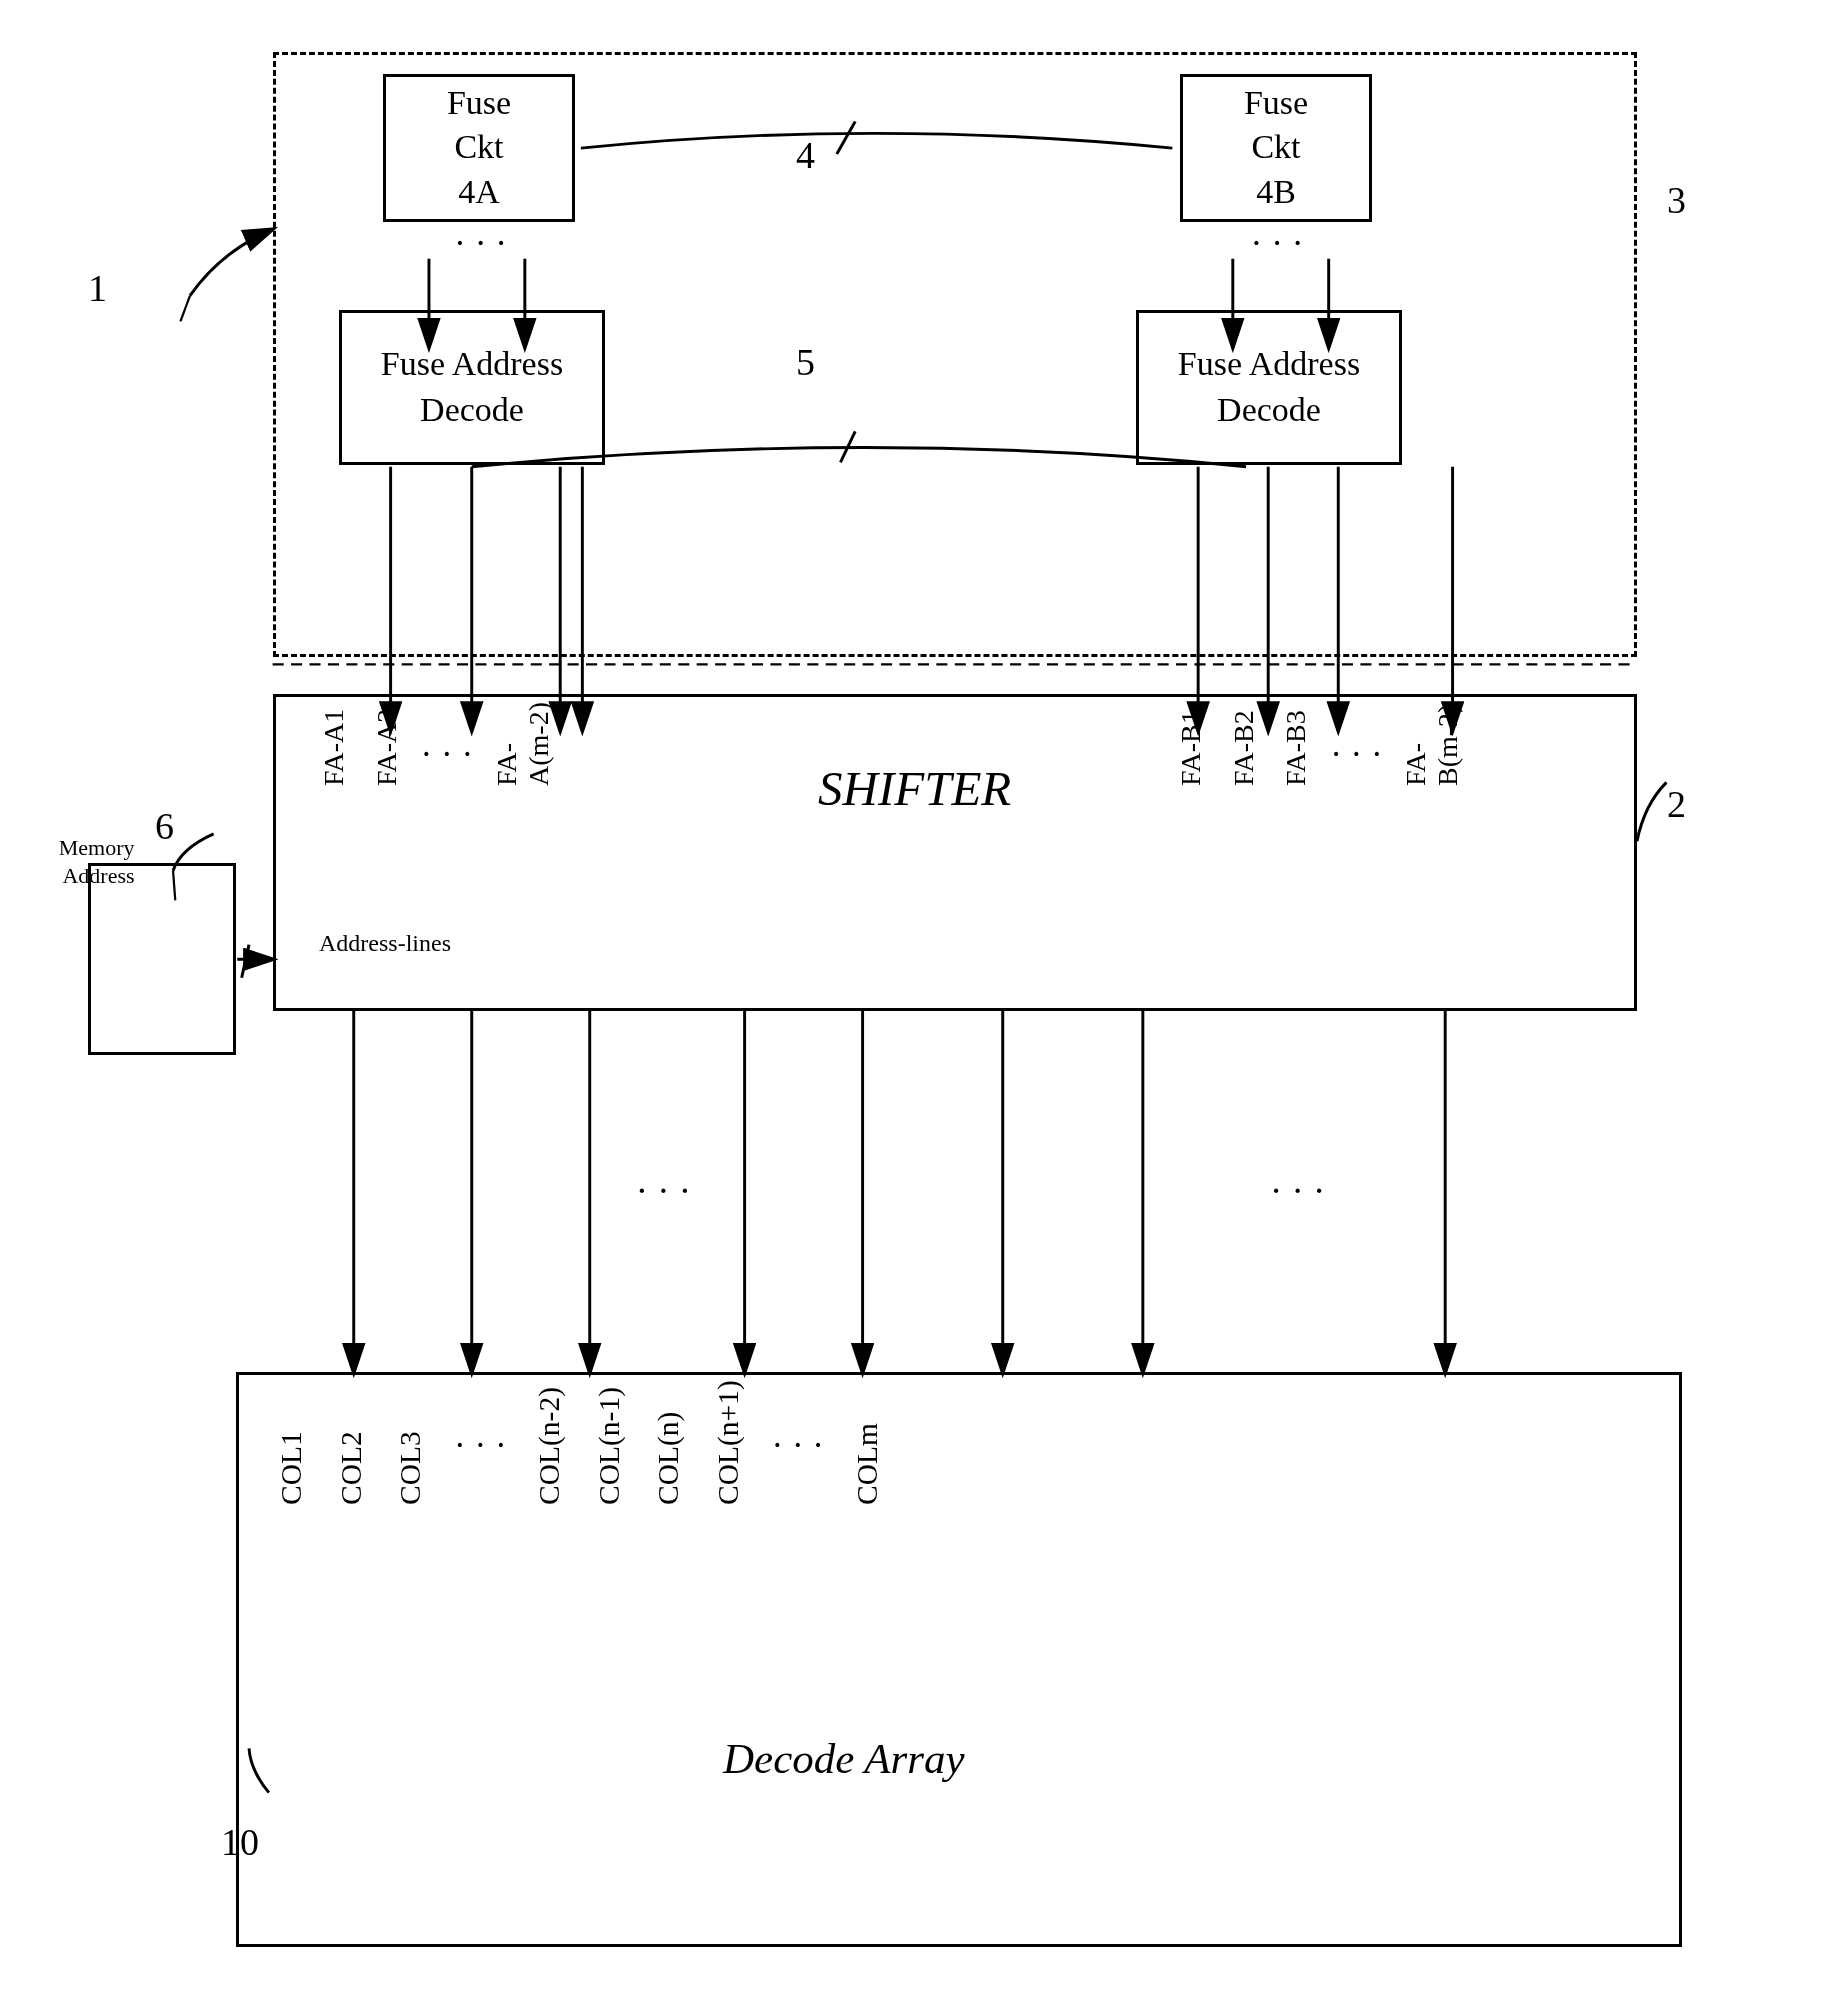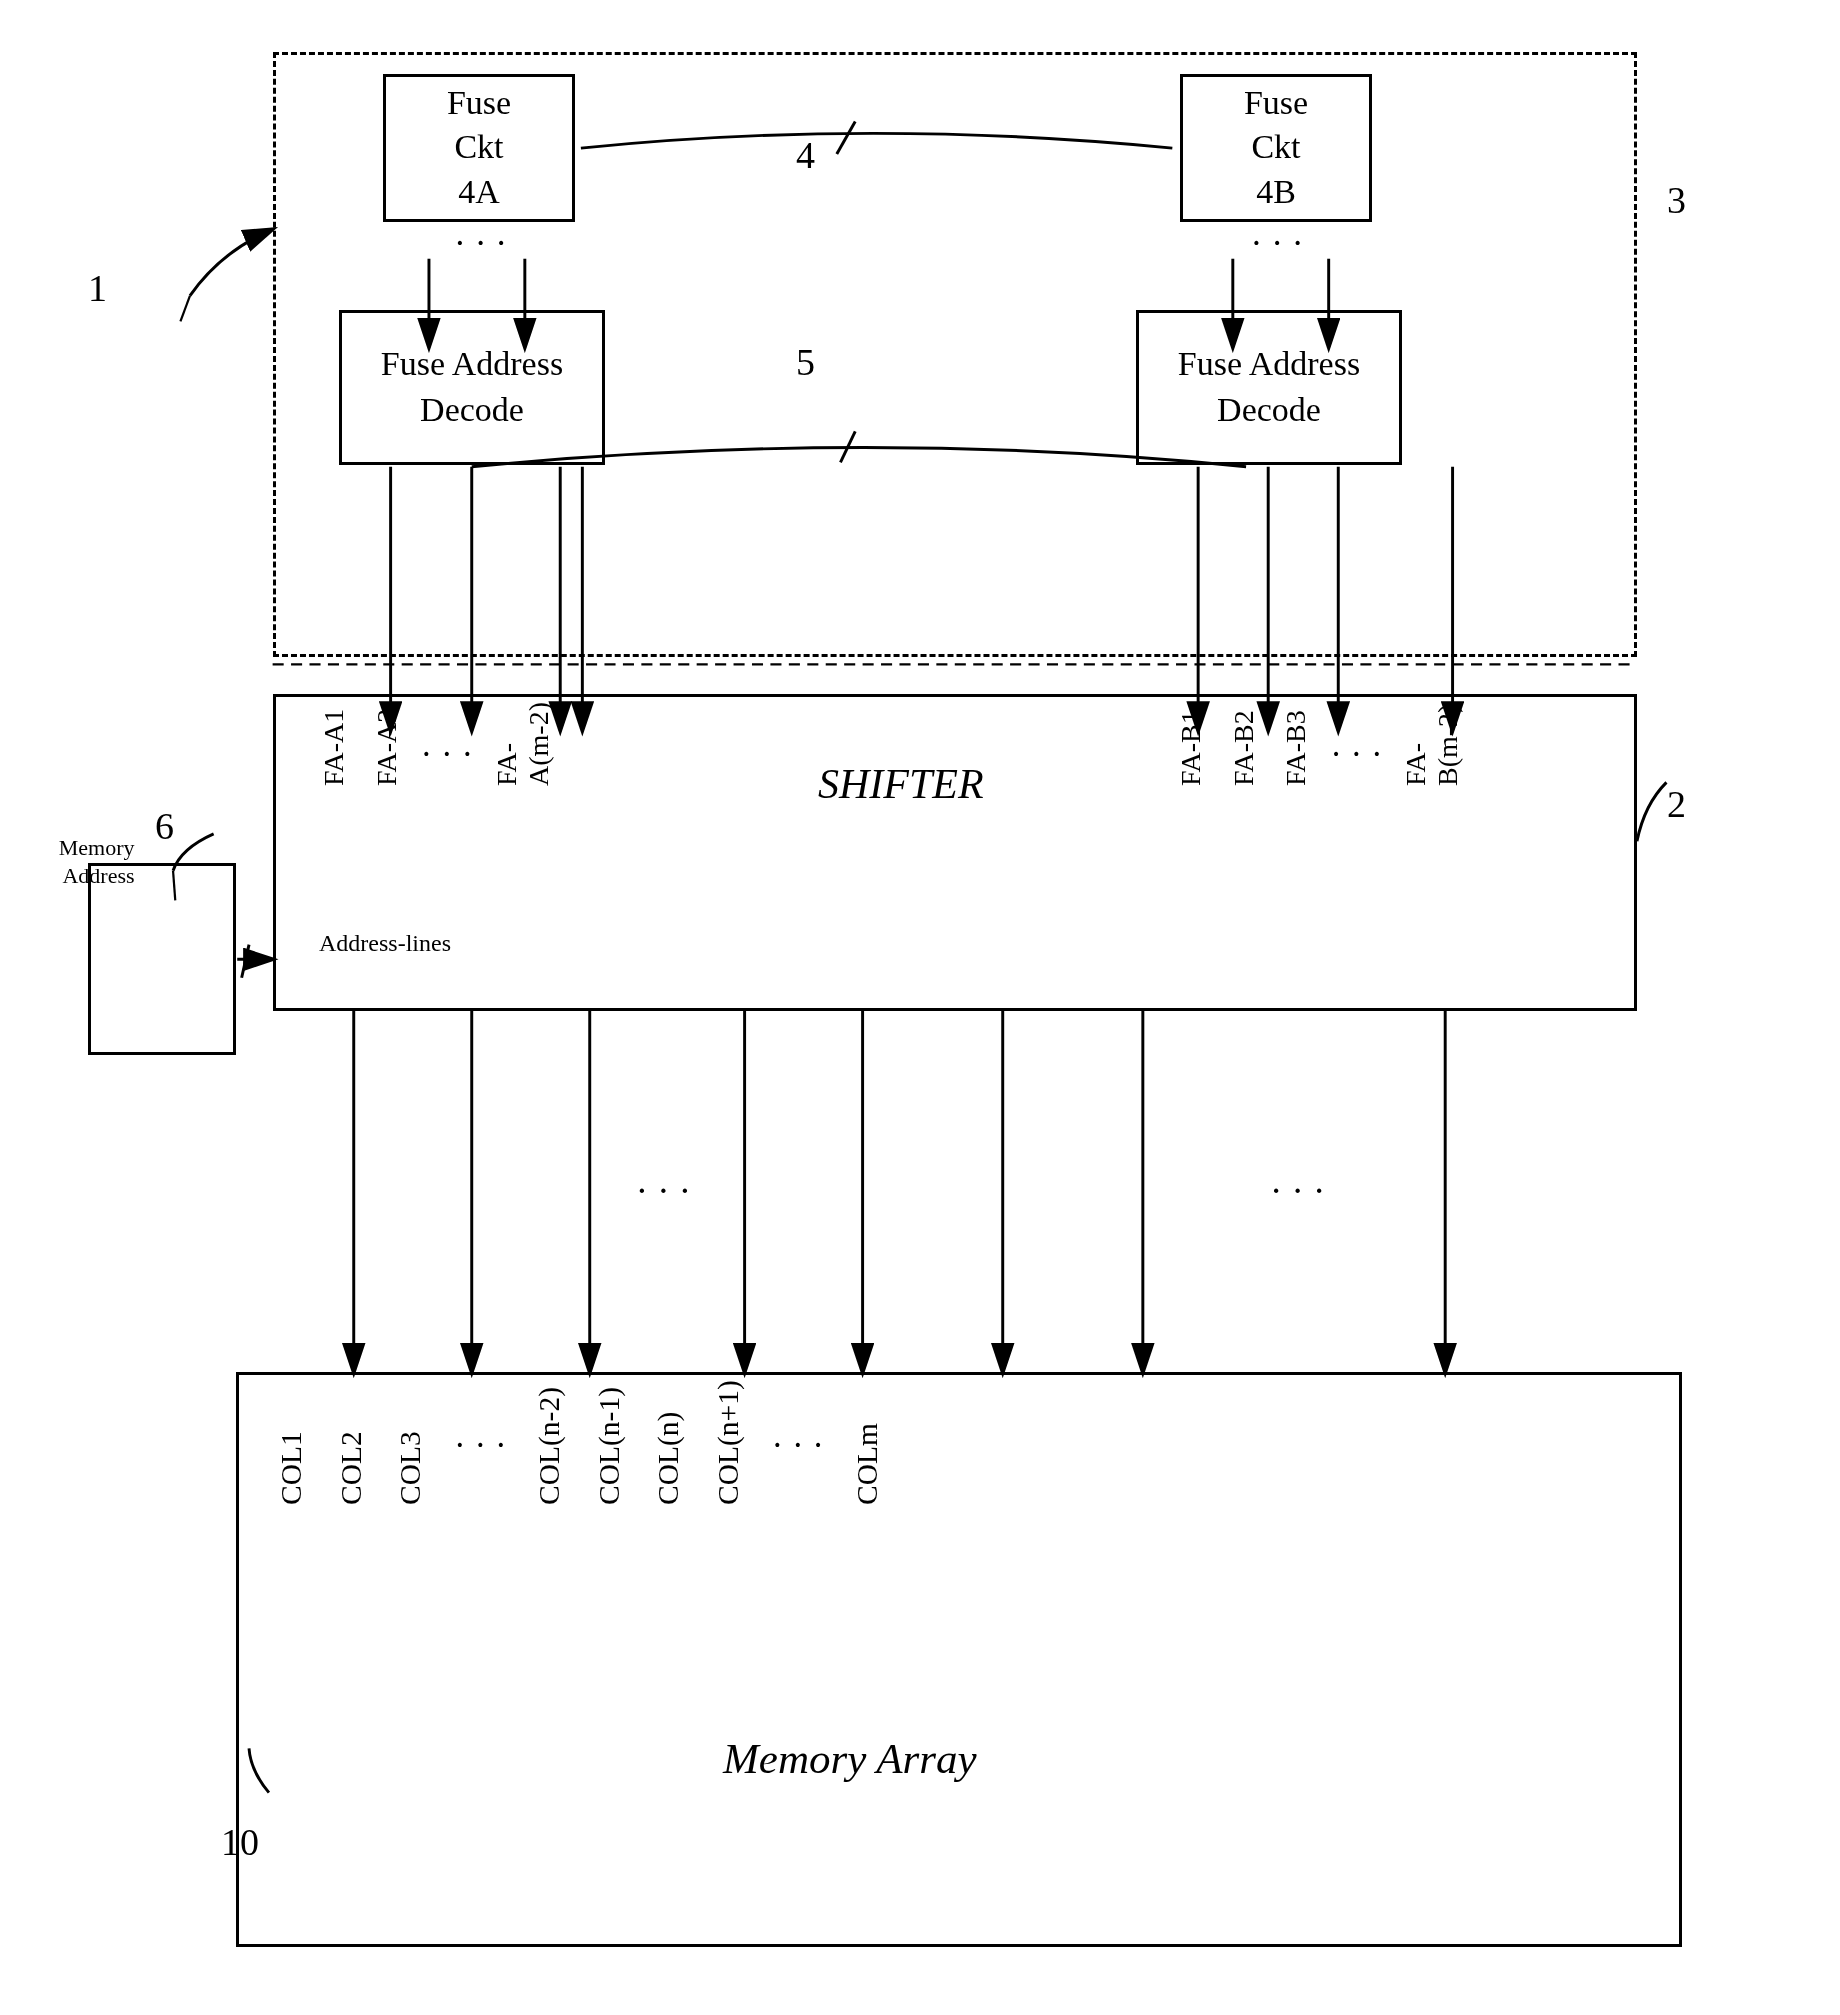--- a/index.html
+++ b/index.html
@@ -144,21 +144,21 @@
       position: absolute;
       top: 752px;
       left: 1623px;
       font-size: 38px;
     }
 
     .shifter-label {
       position: absolute;
       top: 730px;
       left: 774px;
-      font-size: 42px;
+      font-size: 49px;
       font-style: italic;
     }
 
     
     .addr-lines-label {
       position: absolute;
       top: 900px;
       left: 251px;
       font-size: 24px;
       margin-left: 24px;
@@ -276,21 +276,21 @@
   <div class="shifter-box"></div>
   <div class="label-2">2</div>
   <div class="shifter-label">SHIFTER</div>
   <div class="addr-lines-label">Address-lines</div>
 
   <div class="memory-addr-box"></div>
   <div class="memory-addr-text">Memory<br>Address</div>
   <div class="label-6">6</div>
 
   <div class="memory-array-box"></div>
-  <div class="memory-array-label">Memory Array</div>
+  <div class="memory-array-label">Decode Array</div>
   <div class="label-10">10</div>
 
   <div style="position:absolute; top:667px; left:264px; display:flex; flex-direction:row; align-items:flex-start;">
     <div class="fa-label">FA-A1</div>
     <div class="fa-label">FA-A2</div>
     <div style="font-size:35px; align-self:flex-end; margin:0 7.4px; padding-bottom:11px; writing-mode:horizontal-tb;">·&nbsp;·&nbsp;·</div>
     <div class="fa-label">FA-A(m-2)</div>
   </div>
 
   <div style="position:absolute; top:667px; left:1121px; display:flex; flex-direction:row; align-items:flex-start;">

